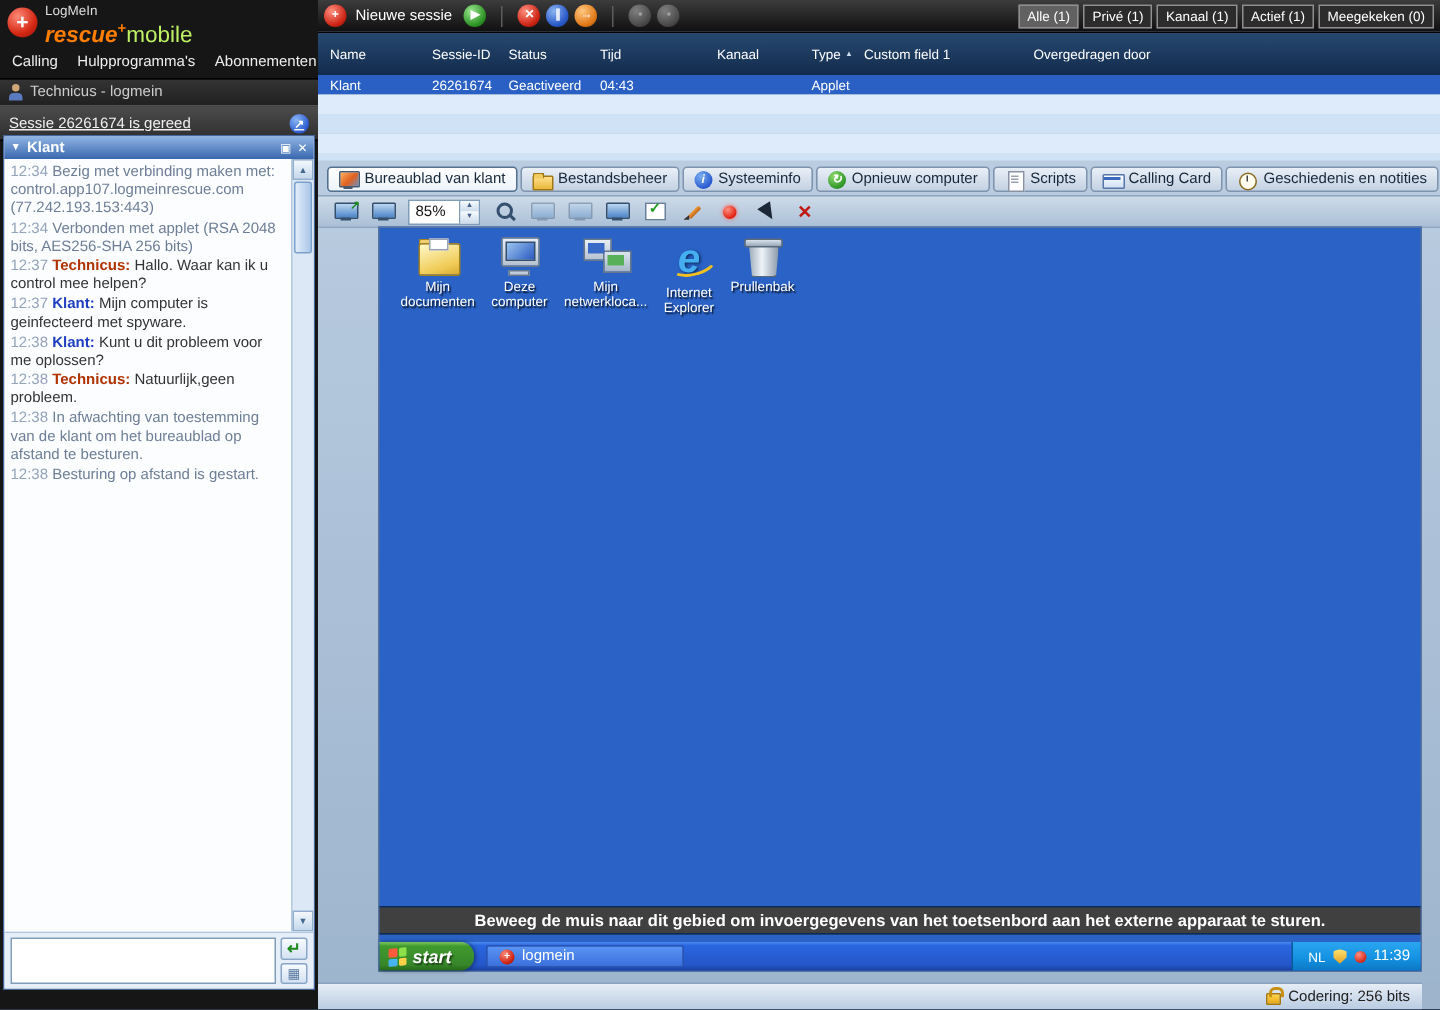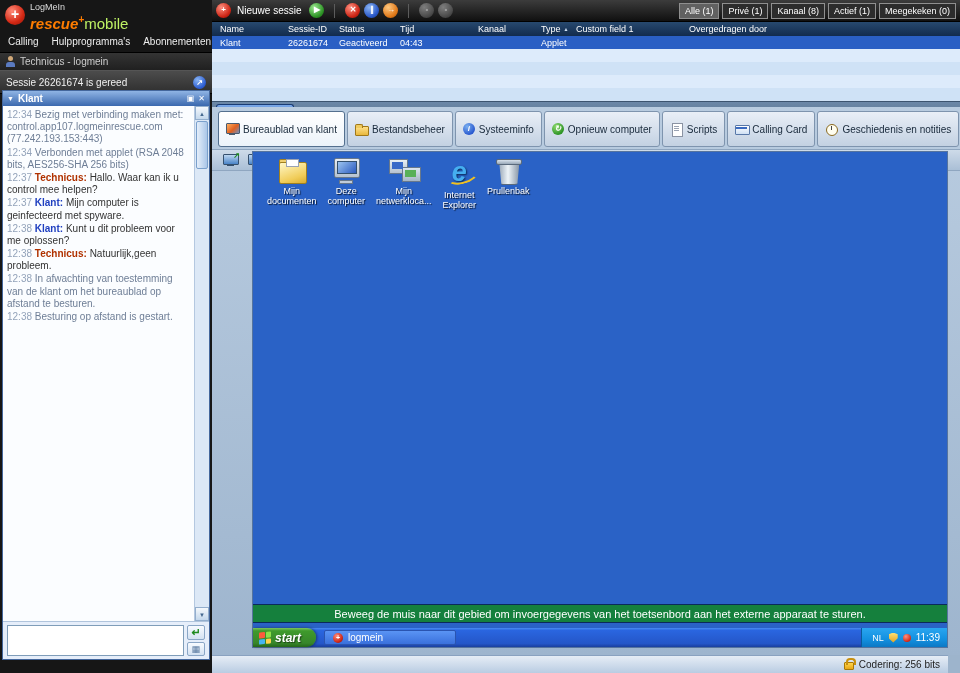--- a/index.html
+++ b/index.html
@@ -19,21 +19,21 @@
   .logo .plus{color:#ff7d00;font-size:10px;vertical-align:super;}
   .logo .mobile{color:#bef264;font-weight:normal;}
   .menubar{display:flex;gap:13px;padding:4px 8px 5px;color:#eee;}
   .menubar span{cursor:default;}
   .tech-row{display:flex;align-items:center;gap:5px;height:18px;padding:0 6px;color:#ccc;
     background:linear-gradient(#343434,#202020);border-top:1px solid #000;}
   .person-icon{width:9px;height:11px;position:relative;display:inline-block;flex:none;}
   .person-icon::before{content:"";position:absolute;top:0;left:2px;width:5px;height:5px;border-radius:50%;background:#d0a878;}
   .person-icon::after{content:"";position:absolute;bottom:0;left:0;width:9px;height:5px;border-radius:3px 3px 0 0;background:#5a7ac0;}
   .ready-row{display:flex;align-items:center;height:24px;padding:0 6px;color:#f0f0f0;
-    background:linear-gradient(#4c4c4c,#2e2e2e);border-top:1px solid #555;border-bottom:1px solid #000;}
+    background:linear-gradient(#4c4c4c,#2e2e2e);border-top:1px solid #555;border-bottom:1px solid #000;text-decoration:underline;}
   .connect-icon{margin-left:auto;width:13px;height:13px;border-radius:50%;text-align:center;line-height:13px;
     background:radial-gradient(circle at 35% 30%,#8ab6f4,#2a5ad0 70%);color:#fff;font-size:8px;font-weight:bold;}
 
   
   .chat-panel{position:absolute;left:2px;right:2px;top:90px;bottom:13px;display:flex;flex-direction:column;
     background:#eef4fb;border:1px solid #44679c;}
   .chat-titlebar{height:15px;flex:none;display:flex;align-items:center;gap:4px;padding:0 4px;
     background:linear-gradient(#8fb4e4,#3a68ae);color:#fff;font-weight:bold;}
   .chat-caret{font-size:7px;line-height:15px;}
   .chat-tb-buttons{margin-left:auto;display:flex;gap:4px;font-size:8px;font-weight:normal;}
@@ -73,40 +73,40 @@
   .cb-orange{background:radial-gradient(circle at 35% 30%,#ffc880,#e07818 65%,#904c08);}
   .cb-gray{background:radial-gradient(circle at 35% 30%,#9a9a9a,#5a5a5a 65%,#303030);color:#c8c8c8;opacity:.75;}
   .new-session-label{color:#fff;margin:0 4px 0 2px;white-space:nowrap;}
   .tb-sep{width:1px;height:14px;background:#5c5c5c;margin:0 6px;flex:none;}
   .filters{margin-left:auto;display:flex;gap:3px;}
   .filter-btn{border:1px solid #8f8f8f;background:#2c2c2c;color:#fff;font-size:9px;padding:2px 5px;white-space:nowrap;cursor:default;}
   .filter-btn.active{background:#616161;}
 
   
   .tbl-head{display:grid;grid-template-columns:68px 51px 61px 78px 63px 35px 113px 1fr;align-items:center;
-    height:14px;padding-left:8px;background:linear-gradient(#27496f,#122b4d);color:#fff;font-size:9px;}
+    height:28px;padding-left:8px;background:linear-gradient(#27496f,#122b4d);color:#fff;font-size:9px;}
   .th{display:flex;align-items:center;gap:3px;white-space:nowrap;overflow:hidden;}
   .sort{font-size:5px;color:#cfe0f4;}
   .tbl-row{display:grid;grid-template-columns:68px 51px 61px 78px 63px 35px 113px 1fr;align-items:center;
     height:13px;padding-left:8px;font-size:9px;color:#1a1a1a;white-space:nowrap;}
   .tbl-row.selected{background:#2a5fc4;color:#fff;}
   .tbl-row.r-a{background:#ddebfb;}
   .tbl-row.r-b{background:#cfe2f6;}
 
   
   .tab-strip{height:20px;background:linear-gradient(#6c88a8,#58748f);padding:2px 0 0 4px;border-top:1px solid #3c546f;}
   .session-tab{display:inline-flex;align-items:center;gap:5px;height:18px;padding:0 10px;
     background:linear-gradient(#7aa8e8,#2d62b4);border:1px solid #1a3c74;border-bottom:none;
     border-radius:3px 3px 0 0;color:#fff;font-weight:bold;cursor:default;}
 
   
   .workspace{position:absolute;left:0;right:0;top:107px;bottom:18px;
     background:linear-gradient(#b9cce0,#9eb5ce);}
   .ws-tabs{display:flex;gap:2px;padding:4px 0 2px 6px;}
-  .ws-tab{display:inline-flex;align-items:center;gap:4px;height:36px;padding:0 7px;white-space:nowrap;
+  .ws-tab{display:inline-flex;align-items:center;gap:4px;height:17px;padding:0 7px;white-space:nowrap;
     background:linear-gradient(#e9eff7,#c3d1e2);border:1px solid #7e94ae;border-radius:3px;color:#17283a;cursor:default;}
   .ws-tab.active{background:linear-gradient(#ffffff,#ecf3fa);border-color:#54708f;}
 
   .ti{display:inline-block;position:relative;width:13px;height:12px;flex:none;}
   .ti-desktop::before{content:"";position:absolute;left:0;top:0;width:12px;height:9px;border:1px solid #4a5a6e;
     background:linear-gradient(135deg,#ffb060,#e06020 55%,#7090c0);border-radius:1px;}
   .ti-desktop::after{content:"";position:absolute;left:3px;bottom:0;width:6px;height:2px;background:#4a5a6e;}
   .ti-folder::before{content:"";position:absolute;left:0;top:3px;width:12px;height:8px;
     background:linear-gradient(#ffe08a,#e8b83c);border:1px solid #a07818;border-radius:1px;}
   .ti-folder::after{content:"";position:absolute;left:0;top:1px;width:6px;height:3px;background:#f0cc60;
@@ -186,22 +186,22 @@
   .di-ie::after{content:"";position:absolute;left:-6px;top:9px;width:28px;height:13px;border:2px solid transparent;
     border-bottom-color:#f0c020;border-radius:50%;transform:rotate(-14deg);}
   .di-trash{width:24px;height:26px;}
   .di-trash::before{content:"";position:absolute;left:2px;top:4px;width:20px;height:21px;border-radius:2px 2px 5px 5px;
     background:linear-gradient(90deg,#9aa8b8,#eef4f8 45%,#8a98a8);border:1px solid #5a6a7c;
     clip-path:polygon(4% 0,96% 0,86% 100%,14% 100%);}
   .di-trash::after{content:"";position:absolute;left:0;top:1px;width:24px;height:4px;border-radius:2px;
     background:linear-gradient(#d8e2ec,#98a8b8);border:1px solid #5a6a7c;}
 
   .kb-hint{position:absolute;left:0;right:0;bottom:24px;height:19px;display:flex;align-items:center;justify-content:center;
-    background:#15803d;border-top:1px solid #0a2a5a;border-bottom:1px solid #0a2a5a;
-    color:#fff;font-weight:normal;font-size:11px;}
+    background:#404040;border-top:1px solid #0a2a5a;border-bottom:1px solid #0a2a5a;
+    color:#fff;font-weight:bold;font-size:11px;}
 
   
   .taskbar{position:absolute;left:0;right:0;bottom:0;height:19px;display:flex;align-items:stretch;
     background:linear-gradient(#4a8cf0 0%,#2a66e0 12%,#2456c8 82%,#1a3f9e 100%);}
   .start-btn{display:flex;align-items:center;gap:4px;padding:0 15px 0 6px;flex:none;cursor:default;
     background:linear-gradient(#7cc45e 0%,#3f9a2c 15%,#37862a 80%,#256618 100%);
     border-radius:0 9px 9px 0;color:#fff;font-weight:bold;font-style:italic;font-size:12px;
     box-shadow:1px 0 3px rgba(0,0,0,.45);text-shadow:1px 1px 1px rgba(0,0,0,.5);}
   .win-flag{width:12px;height:12px;display:grid;grid-template-columns:1fr 1fr;gap:1px;transform:skewY(-6deg);flex:none;}
   .win-flag i{display:block;border-radius:1px;}
@@ -338,21 +338,21 @@
       <span class="circle-btn cb-red">✕</span>
       <span class="circle-btn cb-blue">∥</span>
       <span class="circle-btn cb-orange">→</span>
       <span class="tb-sep"></span>
       <span class="circle-btn cb-gray">•</span>
       <span class="circle-btn cb-gray">•</span>
 
       <span class="filters">
         <span class="filter-btn active">Alle (1)</span>
         <span class="filter-btn">Privé (1)</span>
-        <span class="filter-btn">Kanaal (8)</span>
+        <span class="filter-btn">Kanaal (1)</span>
         <span class="filter-btn">Actief (1)</span>
         <span class="filter-btn">Meegekeken (0)</span>
       </span>
     </div>
 
     <div class="tbl-head">
       <span class="th">Name</span>
       <span class="th">Sessie-ID</span>
       <span class="th">Status</span>
       <span class="th">Tijd</span>

